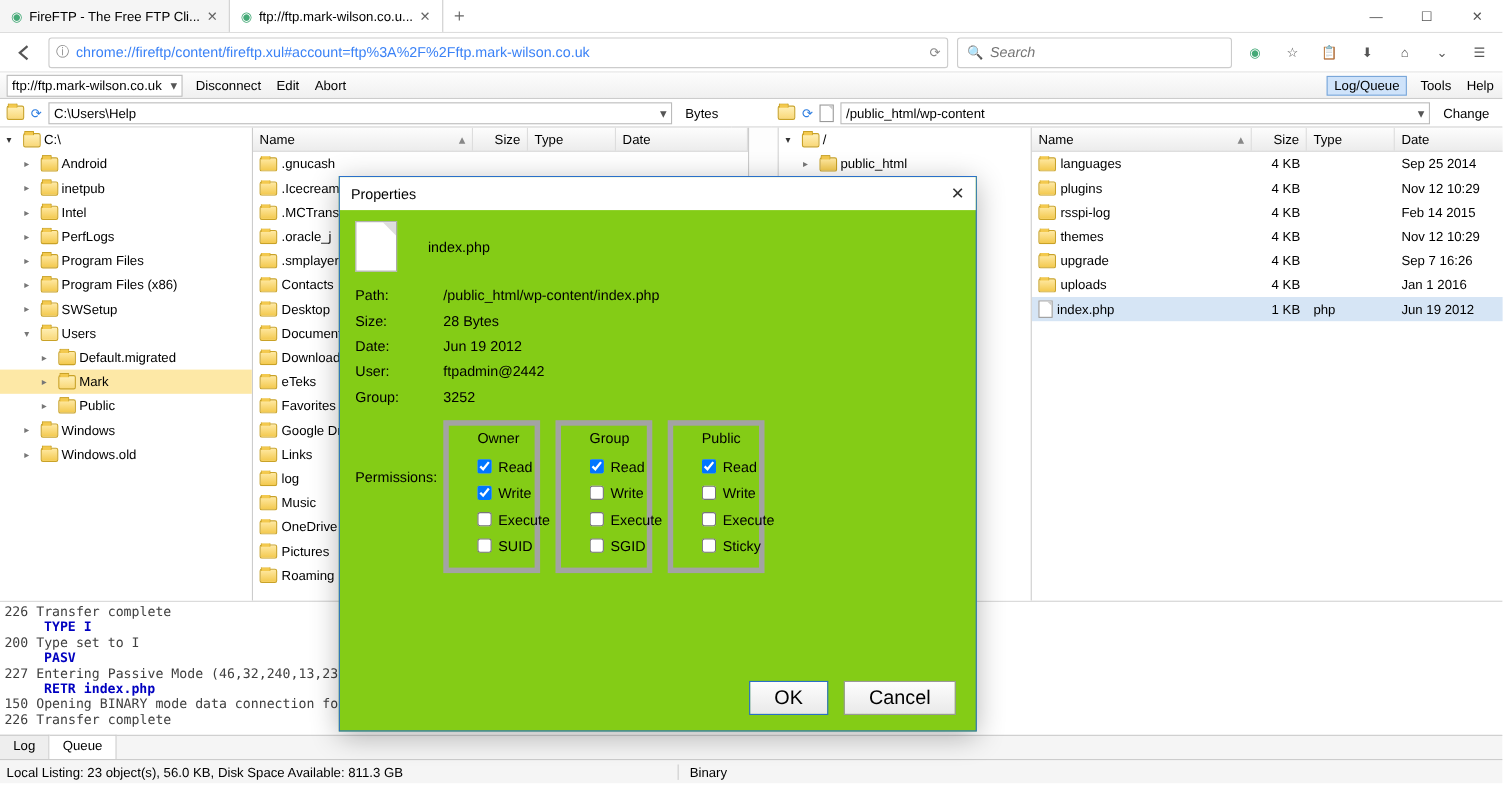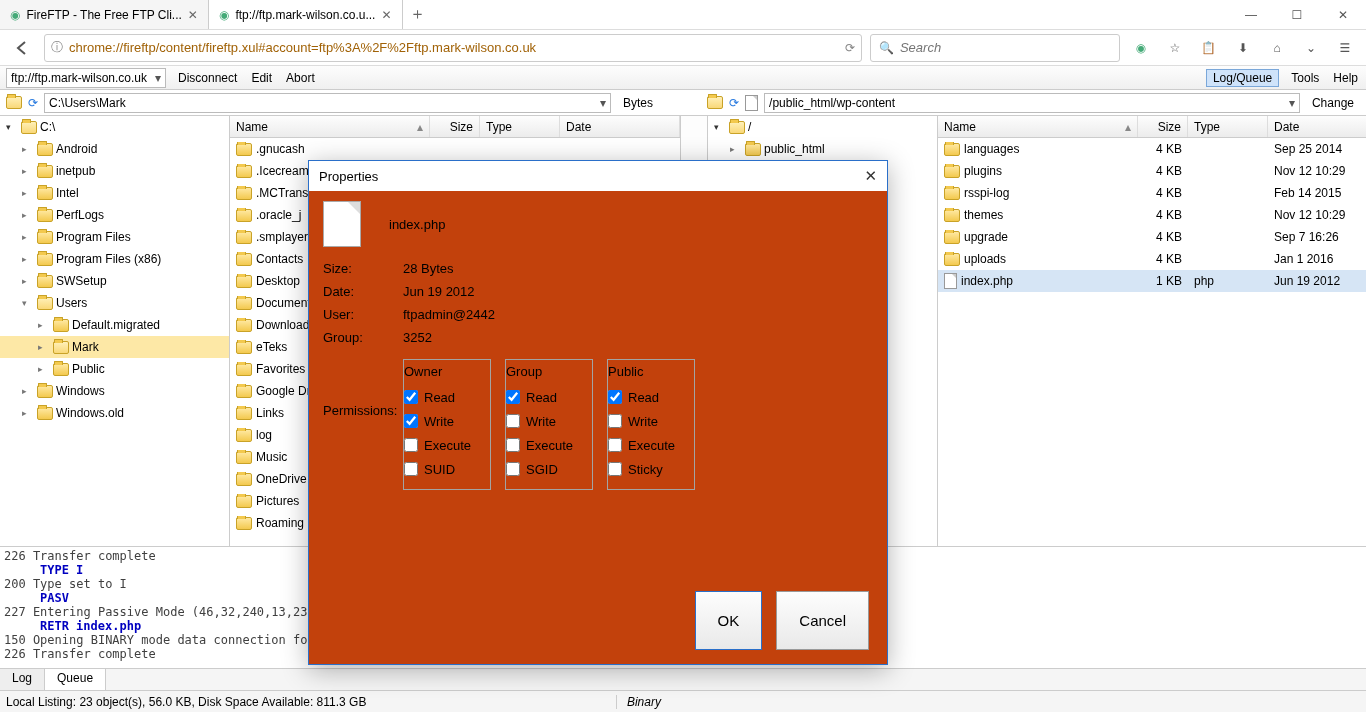--- a/index.html
+++ b/index.html
@@ -8,21 +8,21 @@
 .tab { display: flex; align-items: center; padding: 0 10px; border-right: 1px solid #ccc; background: #f5f5f5; gap: 6px; max-width: 210px; }
 .tab.active { background: #fff; }
 .tab-title { white-space: nowrap; overflow: hidden; text-overflow: ellipsis; flex: 1; font-size: 12px; }
 .tab-close { color: #666; cursor: pointer; }
 .new-tab { display: flex; align-items: center; justify-content: center; width: 30px; color: #666; cursor: pointer; font-size: 16px; }
 .win-controls { margin-left: auto; display: flex; }
 .win-btn { width: 46px; display: flex; align-items: center; justify-content: center; color: #555; cursor: pointer; font-size: 12px; }
 .navbar { height: 36px; display: flex; align-items: center; padding: 0 8px; gap: 8px; border-bottom: 1px solid #ddd; }
 .nav-btn { width: 28px; height: 28px; display: flex; align-items: center; justify-content: center; color: #555; cursor: pointer; border-radius: 2px; }
 .urlbar { flex: 1; display: flex; align-items: center; border: 1px solid #ccc; border-radius: 3px; height: 28px; padding: 0 6px; gap: 6px; background: #fff; }
-.urlbar input { border: none; outline: none; flex: 1; font-size: 13px; color: #a16207; }
+.urlbar input { border: none; outline: none; flex: 1; font-size: 13px; color: #3b82f6; }
 .searchbar { width: 250px; display: flex; align-items: center; border: 1px solid #ccc; border-radius: 3px; height: 28px; padding: 0 8px; gap: 6px; }
 .searchbar input { border: none; outline: none; flex: 1; font-size: 13px; font-style: italic; color: #4c1d95; }
 .toolbar-icon { width: 26px; height: 26px; display: flex; align-items: center; justify-content: center; color: #555; cursor: pointer; }
 .app-toolbar { height: 24px; background: linear-gradient(#fdfdfd,#f0f0f0); border-bottom: 1px solid #ccc; display: flex; align-items: center; padding: 0 6px; gap: 10px; }
 .account-select { border: 1px solid #bbb; height: 20px; padding: 0 16px 0 4px; font-size: 12px; background: #fff; position: relative; display: flex; align-items: center; min-width: 160px; }
 .account-select::after { content: "▾"; position: absolute; right: 4px; color: #555; }
 .app-toolbar .tlabel { cursor: pointer; padding: 0 2px; }
 .log-queue-btn { margin-left: auto; border: 1px solid #7aa7d9; background: #cfe3fa; padding: 1px 6px; cursor: pointer; }
 .pathbar { height: 26px; display: flex; align-items: center; padding: 0 6px; gap: 6px; border-bottom: 1px solid #ccc; }
 .path-input { flex: 1; border: 1px solid #bbb; height: 20px; padding: 0 16px 0 4px; font-size: 12px; position: relative; display: flex; align-items: center; background: #fff; }
@@ -55,42 +55,42 @@
 .col-date { width: 120px; }
 .right-tree { width: 230px; border-right: 1px solid #ccc; overflow: auto; background: #fff; }
 .log-area { border-top: 1px solid #ccc; height: 122px; overflow: auto; background: #fff; font-family: monospace; font-size: 12px; padding: 2px 4px; }
 .log-line { white-space: nowrap; }
 .log-green { color: #404040; }
 .log-blue { color: #0000c0; padding-left: 36px; font-weight: bold; }
 .tabs-bottom { height: 22px; display: flex; border-top: 1px solid #ccc; background: #f5f5f5; }
 .btab { padding: 2px 12px; border-right: 1px solid #ccc; cursor: pointer; background: #fff; border-top: 1px solid #ccc; margin-top: -1px; }
 .btab.inactive { background: #eee; }
 .statusbar { height: 22px; border-top: 1px solid #ccc; display: flex; align-items: center; padding: 0 6px; gap: 20px; background: #f5f5f5; }
-.statusbar .sseg { border-left: 1px solid #ccc; padding-left: 10px; margin-left: auto; font-style: italic; }
+.statusbar .sseg { border-left: 1px solid #ccc; padding-left: 10px; margin-left: auto; }
 svg { display: block; }
 .dim { color: #888; }
 
 
-.dialog { position: absolute; left: 308px; top: 160px; width: 580px; height: 505px; background: #c2410c; border: 1px solid #2a6fc9; box-shadow: 0 5px 25px rgba(0,0,0,.3); }
+.dialog { position: absolute; left: 308px; top: 160px; width: 580px; height: 505px; background: #84cc16; border: 1px solid #2a6fc9; box-shadow: 0 5px 25px rgba(0,0,0,.3); }
 .dlg-title { height: 30px; display: flex; align-items: center; padding: 0 10px; background: #fff; font-size: 13px; }
 .dlg-close { margin-left: auto; cursor: pointer; font-size: 15px; color: #333; }
 .dlg-body { padding: 10px 14px; font-size: 13px; }
 .dlg-row { display: flex; margin-bottom: 8px; }
 .dlg-label { width: 80px; }
 .dlg-file-icon { width: 38px; height: 46px; background: #fff; border: 1px solid #aaa; margin-right: 28px; position: relative; }
 .dlg-file-icon::before { content: ""; position: absolute; top: 0; right: 0; border-style: solid; border-width: 0 12px 12px 0; border-color: transparent #ddd transparent transparent; }
 .perms-row { display: flex; margin-top: 6px; gap: 14px; }
-.perm-group { border: 1px solid #a3a3a3; padding: 6px 0 8px; width: 88px; }
+.perm-group { border: 5px solid #a3a3a3; padding: 6px 26px 8px; width: 88px; }
 .perm-group .pg-title { font-size: 13px; margin-bottom: 6px; margin-top: -2px; }
 .perm-item { display: flex; align-items: center; gap: 6px; height: 24px; font-size: 13px; }
 .perm-item input { width: 14px; height: 14px; }
 .manual-label { margin-left: 8px; }
 .manual-input { border: 1px solid #888; padding: 3px 6px; width: 54px; font-size: 13px; margin-top: 4px; }
 .dlg-buttons { position: absolute; bottom: 14px; right: 18px; display: flex; gap: 14px; }
-.dlg-btn { border: 1px solid #999; background: linear-gradient(#fdfdfd,#e9e9e9); padding: 20px 22px; cursor: pointer; font-size: 15px; }
+.dlg-btn { border: 1px solid #999; background: linear-gradient(#fdfdfd,#e9e9e9); padding: 4px 22px; cursor: pointer; font-size: 18px; }
 .dlg-btn.primary { border: 1px solid #2a6fc9; }
 .refresh-icon { color: #2d7de0; }
 </style>
 </head>
 <body>
 
 <div class="titlebar">
   <div class="tab">
     <span style="color:#4a7">◉</span>
     <span class="tab-title">FireFTP - The Free FTP Cli...</span>
@@ -143,21 +143,21 @@
   <span class="log-queue-btn">Log/Queue</span>
   <span class="tlabel">Tools</span>
   <span class="tlabel">Help</span>
 </div>
 
 <div style="display:flex">
   <div class="pathbar" style="flex:1">
     <span class="folder-icon folder-open"></span>
     <span class="refresh-icon">⟳</span>
     <div class="path-input">
-        <span>C:\Users\Mark</span>
+        <span>C:\Users\Help</span>
       </div>
     <span class="browse-btn">Bytes</span>
   </div>
   <div style="width:36px;border-bottom:1px solid #ccc"></div>
   <div class="pathbar" style="flex:1">
     <span class="folder-icon folder-open"></span>
     <span class="refresh-icon">⟳</span>
     <span class="file-icon"></span>
     <div class="path-input">
         <span>/public_html/wp-content</span>
@@ -542,20 +542,24 @@
   <div class="dlg-title">
     <span>Properties</span>
     <span class="dlg-close">✕</span>
   </div>
   <div class="dlg-body">
     <div style="display:flex;align-items:center;margin-bottom:14px">
       <div class="dlg-file-icon"></div>
       <span>index.php</span>
     </div>
     <div class="dlg-row">
+        <span class="dlg-label">Path:</span>
+        <span>/public_html/wp-content/index.php</span>
+      </div>
+    <div class="dlg-row">
         <span class="dlg-label">Size:</span>
         <span>28 Bytes</span>
       </div>
     <div class="dlg-row">
         <span class="dlg-label">Date:</span>
         <span>Jun 19 2012</span>
       </div>
     <div class="dlg-row">
         <span class="dlg-label">User:</span>
         <span>ftpadmin@2442</span>

